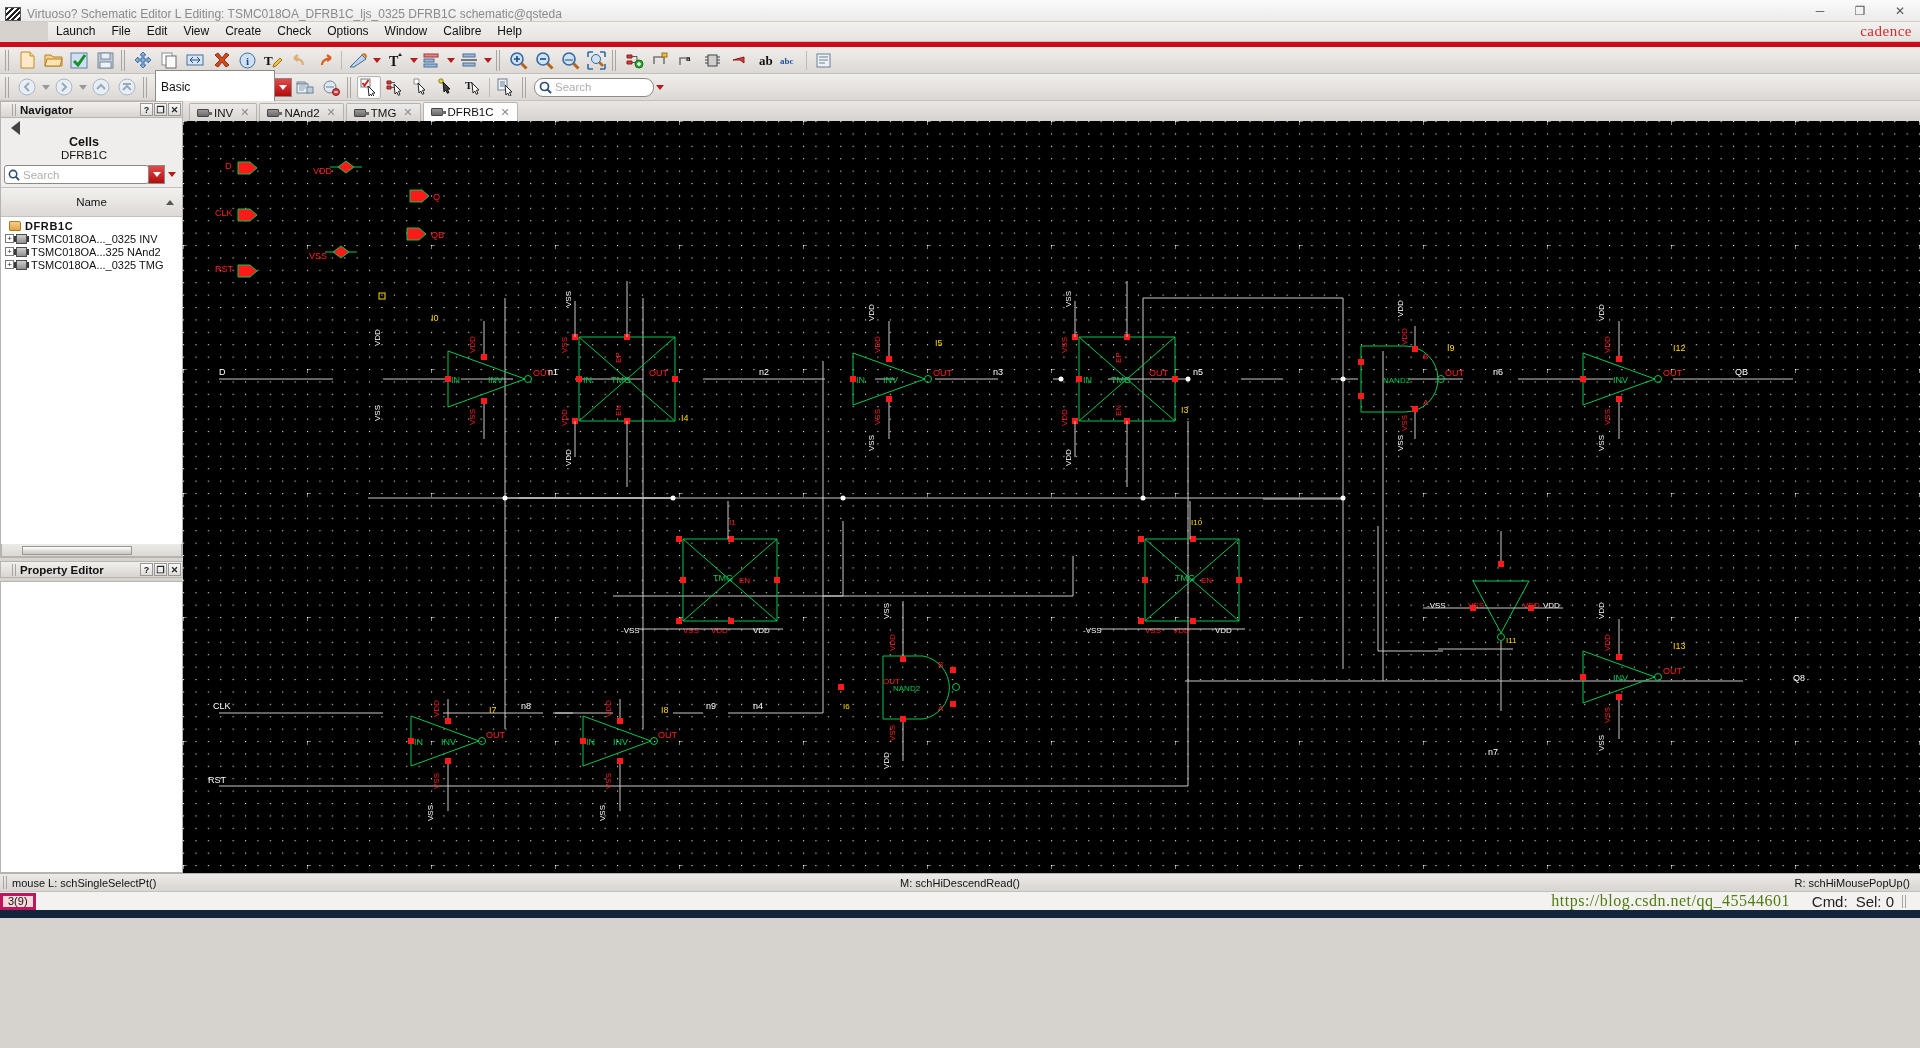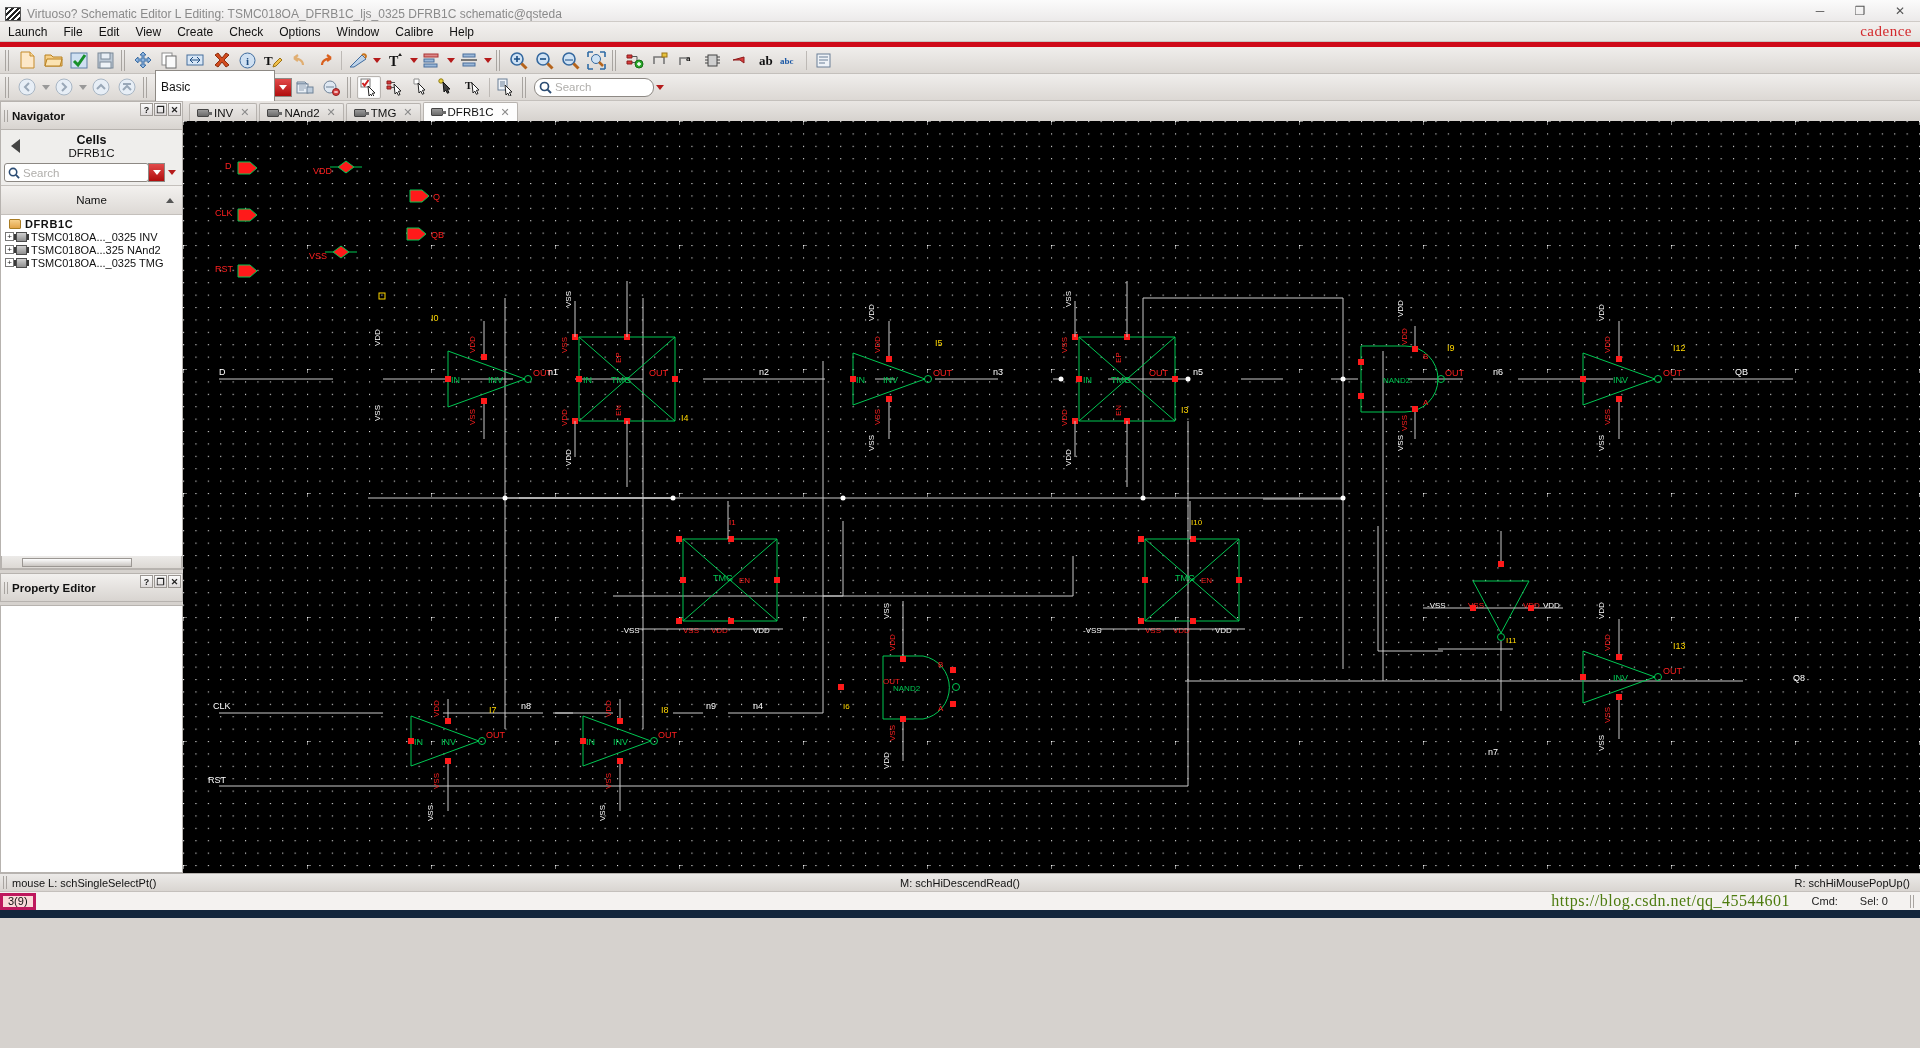--- a/index.html
+++ b/index.html
@@ -33,21 +33,21 @@
   .winbtn {
     width: 40px; height: 22px; display: flex; align-items: center; justify-content: center;
     font-size: 12px; color: #555;
   }
 
   
   #menubar {
     height: 20px;
     background: linear-gradient(#f3f1ef, #e6e3e0);
     border-bottom: 1px solid #c9c5c1;
-    display: flex; align-items: center; position: relative;
+    display: flex; position: relative; margin-left: 48px;
   }
   .menu-item {
     padding: 2px 8px; font-size: 12px; color: #111; cursor: default;
   }
   #cadence-logo {
     position: absolute; right: 8px; top: 1px;
     font-size: 15px; letter-spacing: .5px; color: #d3292c;
     font-family: "Liberation Serif", serif; font-weight: normal;
   }
 
@@ -111,42 +111,42 @@
     height: 772px;
   }
 
   
   #leftcol {
     width: 183px; flex: none;
     display: flex; flex-direction: column;
     background: #d6d2ce;
   }
   .panel-header {
-    height: 29px;
+    height: 17px;
     background: linear-gradient(#f2f0ee,#d8d4d0);
     border: 1px solid #b7b3af;
     display: flex; align-items: center;
     font-size: 11.5px; font-weight: bold; color: #111;
-    padding-left: 3px; position: relative;
+    padding-left: 11px; position: relative;
   }
   .panel-header .ph-grip {
     width:5px;height:12px;margin-right:3px;
     background: repeating-linear-gradient(90deg,#a8a4a0 0 1px, transparent 1px 3px);
   }
   .ph-btns { position:absolute; right:1px; top:1px; display:flex; gap:1px; }
   .ph-btn {
     width: 13px; height: 13px; border: 1px solid #9b9793; background: linear-gradient(#fbfbfb,#dedada);
     font-size: 9px; display:flex;align-items:center;justify-content:center; color:#222;
   }
   #navigator {
     border: 1px solid #b7b3af; border-top: none;
     background: #efeeec; height: 440px; display:flex; flex-direction:column;
   }
   .nav-title-row {
-    display: flex; align-items: center; padding: 3px 4px 0 4px;
+    display: flex; align-items: center; padding: 3px 4px 0 4px; flex-direction: column;
   }
   .nav-back {
     width: 0;height:0;border-top:7px solid transparent;border-bottom:7px solid transparent;
     border-right: 9px solid #444; margin-left:6px; margin-right:auto;
   }
   .nav-titles { flex:1; text-align:center; margin-right: 15px;}
   .nav-cells { font-size: 12.5px; font-weight: bold; color:#111; }
   .nav-cellname { font-size: 11.5px; color:#111; }
   .nav-search {
     margin: 4px 3px 3px 3px; display:flex; align-items:center;
@@ -260,21 +260,21 @@
     display:flex; align-items:center; position:relative;
   }
   #sel-count {
     background:#f9d9d9; border:3px solid #be185d; height:17px;
     display:flex;align-items:center; padding:0 5px; font-size:11px; color:#111;
   }
   #watermark {
     position:absolute; right:130px; font-size:16px; color:#4d7c0f; letter-spacing:.5px;
     font-family:Liberation Serif, serif;
   }
-  #sb2-right { position:absolute; right:4px; display:flex; align-items:center; gap:22px; font-size:11px; color:#222;}
+  #sb2-right { position:absolute; right:12px; display:flex; align-items:center; gap:8px; font-size:15px; color:#222;}
   #sb2-right .grip2 {
     width:6px;height:13px;
     background: repeating-linear-gradient(90deg,#a8a4a0 0 1px, transparent 1px 3px);
   }
   #bottomblack { height: 8px; background: #13253b; }
 </style>
 </head>
 <body>
 
 <div id="titlebar">

